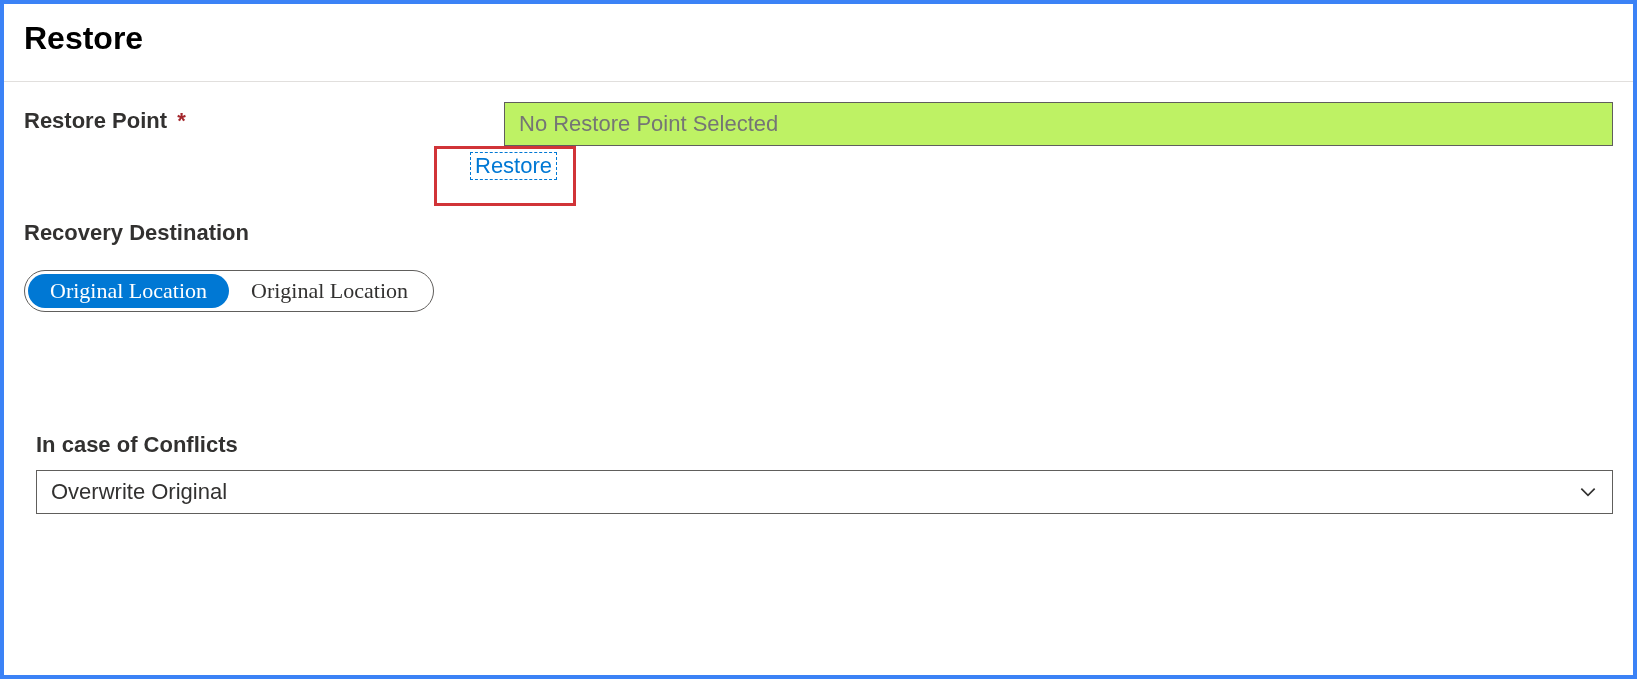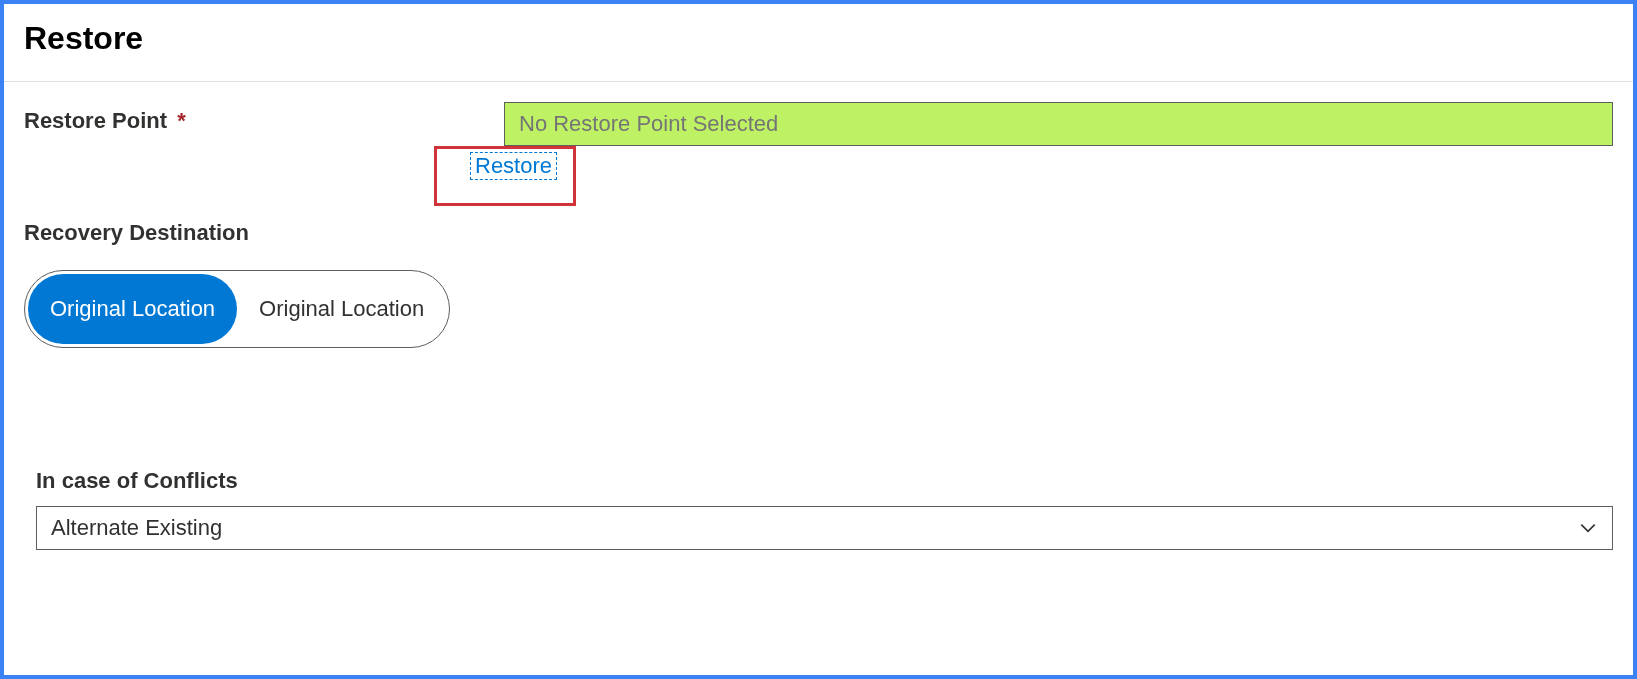--- a/index.html
+++ b/index.html
@@ -96,26 +96,26 @@
     }
     .pill-group {
       display: inline-flex;
       border: 1px solid #605e5c;
       border-radius: 999px;
       overflow: hidden;
       padding: 3px;
       background: #fff;
     }
     .pill {
-      padding: 22px 22px;
+      padding: 4px 22px;
       font-size: 22px;
       cursor: pointer;
       background: transparent;
       border: none;
-      font-family: Liberation Sans, sans-serif;
+      font-family: Liberation Serif, serif;
       color: #323130;
       border-radius: 999px;
       white-space: nowrap;
     }
     .pill.active {
       background: #0078d4;
       color: #fff;
     }
     .conflicts-section {
       margin-top: 120px;
@@ -171,21 +171,21 @@
     <div class="section-label">Recovery Destination</div>
 
     <div class="pill-group">
       <button class="pill active">Original Location</button>
       <button class="pill">Original Location</button>
     </div>
 
     <div class="conflicts-section">
       <div class="section-label" style="margin-top:0; margin-bottom:0;">In case of Conflicts</div>
       <div class="dropdown">
-        <span class="dropdown-value">Alternate Existing</span>
+        <span class="dropdown-value">Overwrite Original</span>
         <svg class="chevron" viewBox="0 0 24 24" fill="none" stroke="#323130" stroke-width="2">
           <polyline points="4 8 12 16 20 8"></polyline>
         </svg>
       </div>
     </div>
 
   </div>
 
 </div>
 

